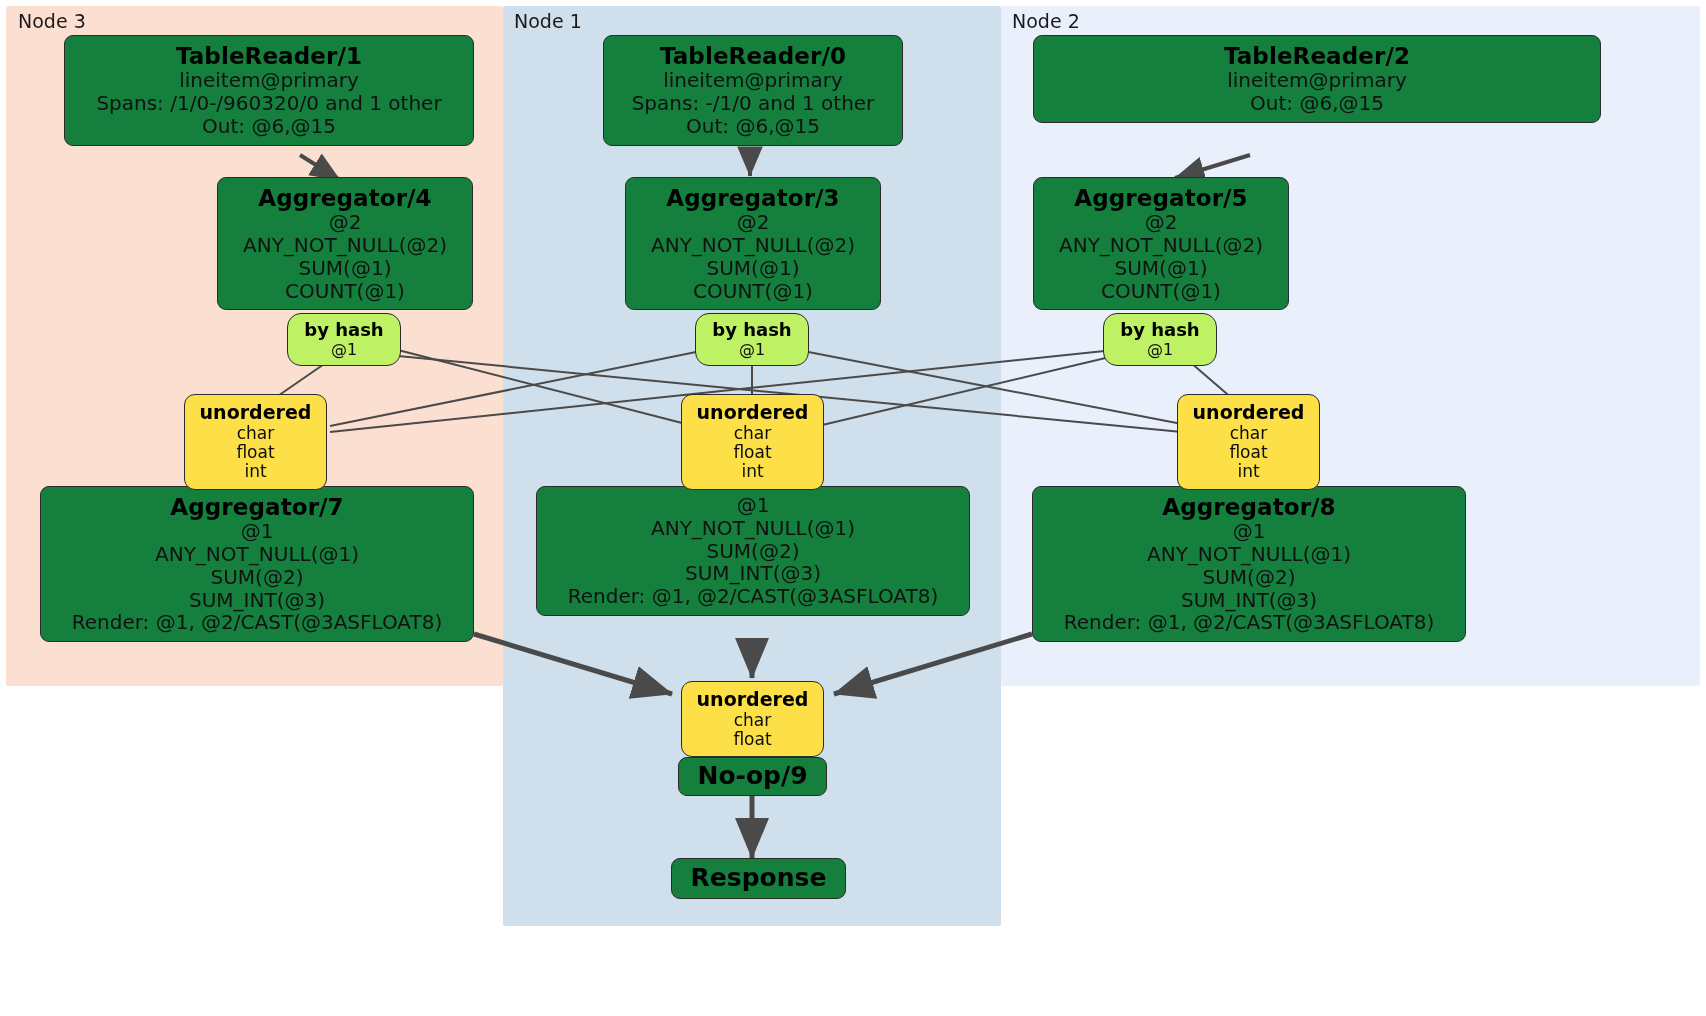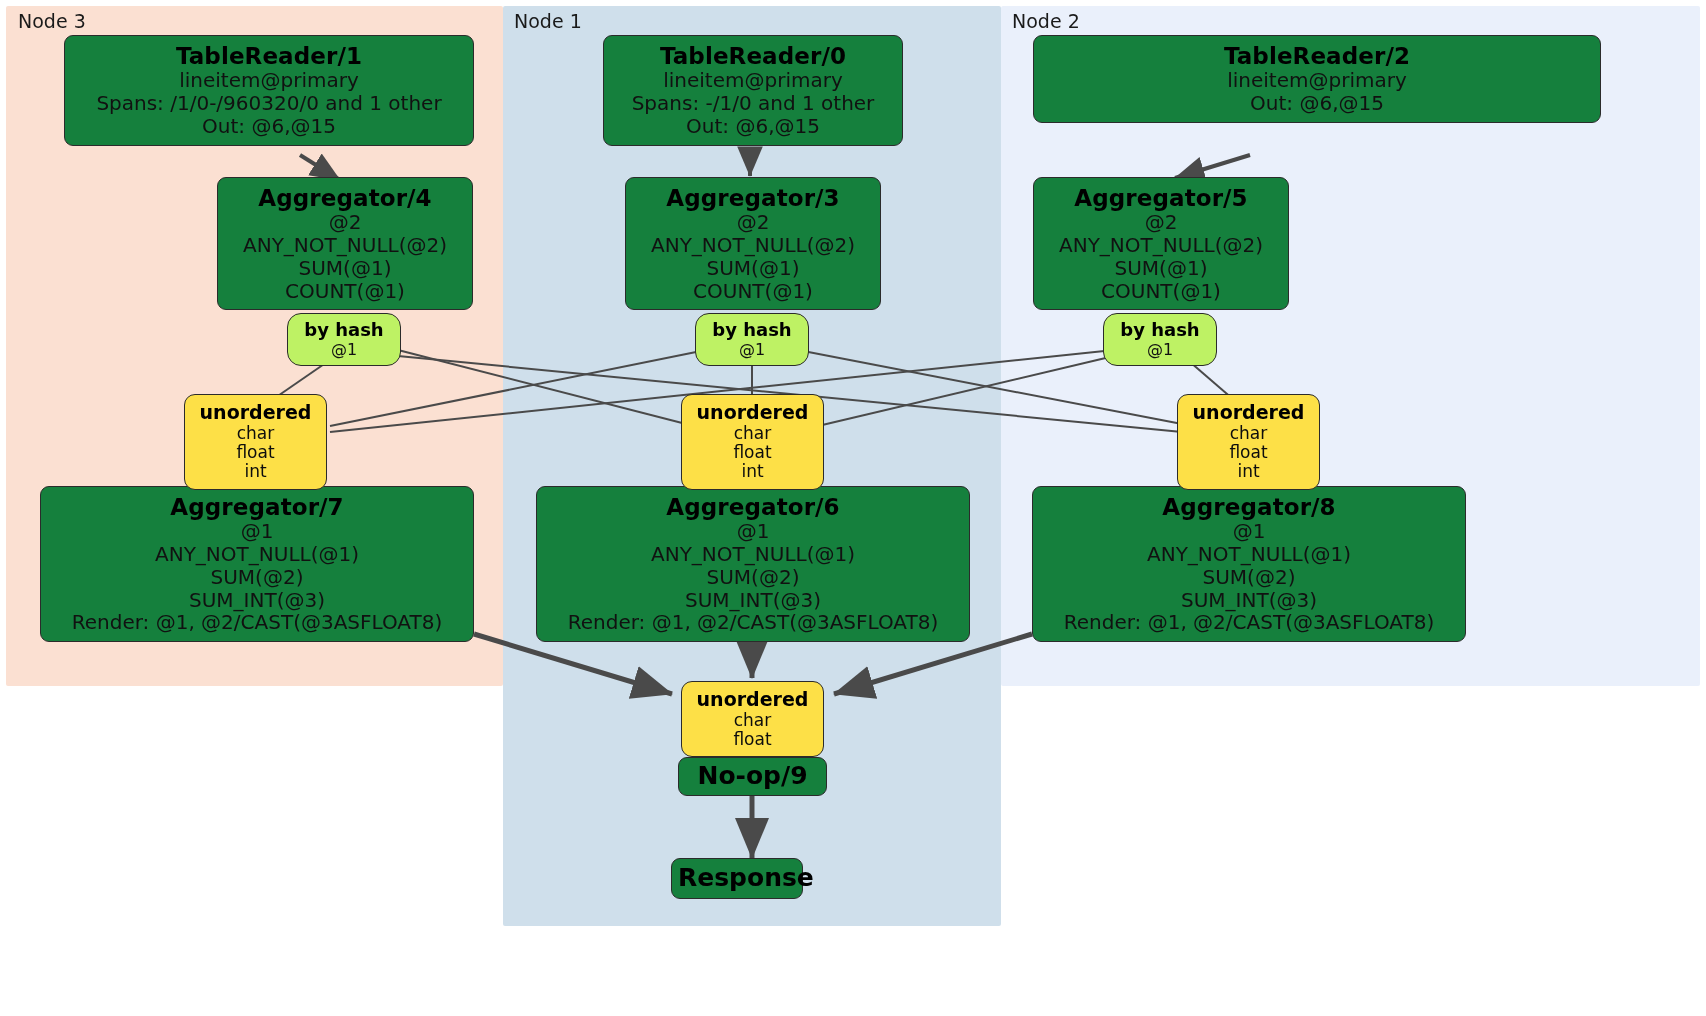--- a/index.html
+++ b/index.html
@@ -160,21 +160,20 @@
   <div class="node proc z-proc" style="left:40px;top:486px;width:434px;padding:7px 8px;">
     <span class="t-title">Aggregator/7</span>
     <span class="t-sub">@1</span>
     <span class="t-sub">ANY_NOT_NULL(@1)</span>
     <span class="t-sub">SUM(@2)</span>
     <span class="t-sub">SUM_INT(@3)</span>
     <span class="t-sub">Render: @1, @2/CAST(@3ASFLOAT8)</span>
   </div>
 
   <div class="node proc z-proc" style="left:536px;top:486px;width:434px;padding:7px 8px;">
-    <span class="t-title">Aggregator/6</span>
     <span class="t-sub">@1</span>
     <span class="t-sub">ANY_NOT_NULL(@1)</span>
     <span class="t-sub">SUM(@2)</span>
     <span class="t-sub">SUM_INT(@3)</span>
     <span class="t-sub">Render: @1, @2/CAST(@3ASFLOAT8)</span>
   </div>
 
   <div class="node proc z-proc" style="left:1032px;top:486px;width:434px;padding:7px 8px;">
     <span class="t-title">Aggregator/8</span>
     <span class="t-sub">@1</span>
@@ -187,17 +186,17 @@
   <div class="node unord z-unord" style="left:681px;top:681px;width:143px;padding:7px 4px;">
     <span class="t-utitle">unordered</span>
     <span class="t-usub">char</span>
     <span class="t-usub">float</span>
   </div>
 
   <div class="node proc z-term" style="left:678px;top:757px;width:149px;padding:4px 6px;">
     <span class="t-big">No-op/9</span>
   </div>
 
-  <div class="node proc z-term" style="left:671px;top:858px;width:132px;padding:5px 6px;">
+  <div class="node proc z-term" style="left:671px;top:858px;width:175px;padding:5px 14px;">
     <span class="t-big">Response</span>
   </div>
 
 </div>
 
 </body></html>

